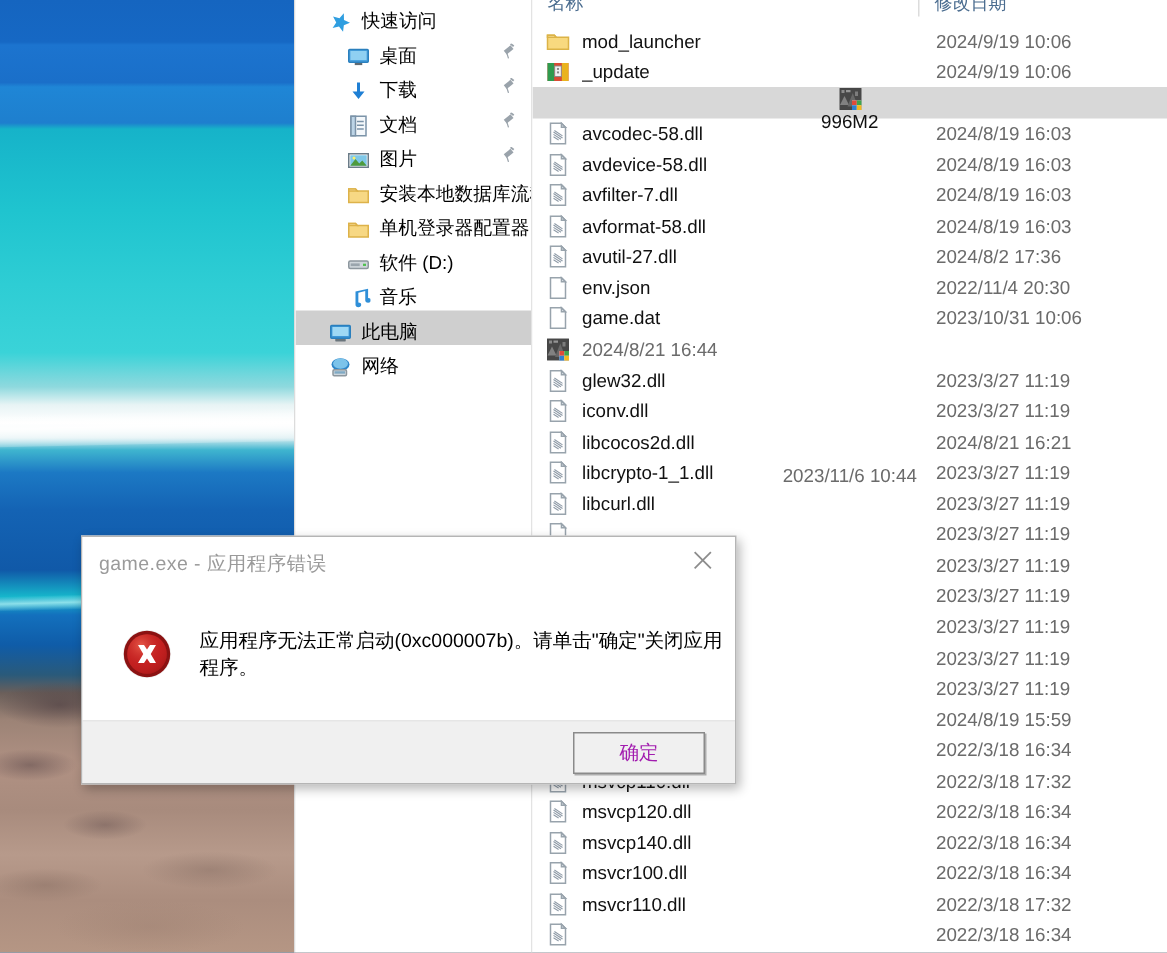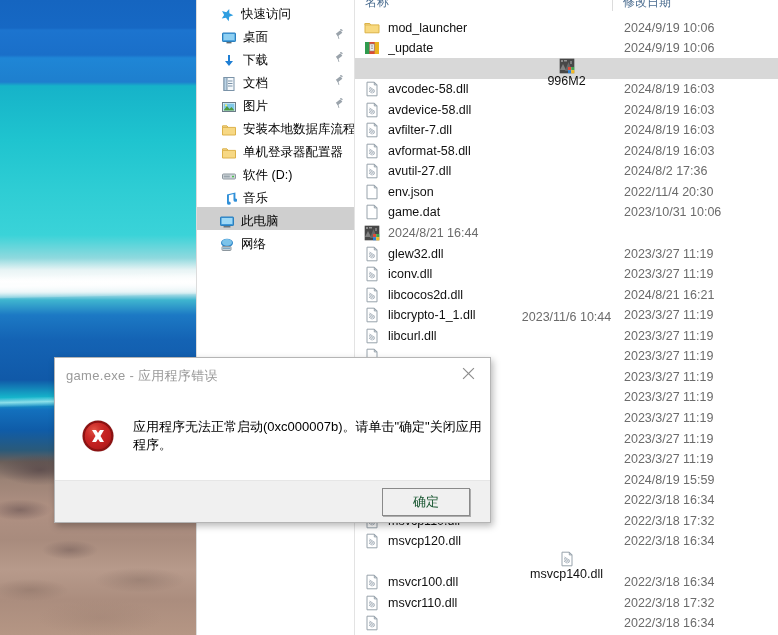--- a/index.html
+++ b/index.html
@@ -89,21 +89,21 @@
     white-space: nowrap; position: relative;
     color: #000; font-size: 12.5px;
   }
   .nav-item.selected { background: #cfcfcf; }
   .nav-item .nic { width: 16px; height: 16px; margin-right: 6px; flex: 0 0 16px; position: relative; }
   .nav-item .nlabel { overflow: hidden; }
   .pin {
     position: absolute; right: 10px; top: 6px;
     width: 10px; height: 11px;
   }
-  .indent1 { padding-left: 24px; }
+  .indent1 { padding-left: 34px; }
 
   
   #listpane {
     flex: 1; height: 100%; background: #ffffff;
     position: relative; overflow: hidden;
   }
   #col-header {
     position: absolute; left: 0; top: -9px; height: 22px; width: 100%;
     font-size: 12px; color: #4a6c8f;
   }
@@ -152,21 +152,21 @@
     height: 42px; background: #f0f0f0;
     border-top: 1px solid #e6e6e6;
     position: relative;
   }
   #dlg-ok {
     position: absolute; right: 20px; top: 7px;
     width: 88px; height: 28px;
     background: #f0f0f0;
     border: 1px solid #8a8a8a;
     box-shadow: 1px 1px 0 rgba(0,0,0,0.28);
-    font-size: 13px; color: #14532d;
+    font-size: 13px; color: #a21caf;
     display: flex; align-items: center; justify-content: center;
     cursor: default;
   }
 </style>
 </head>
 <body>
 
 <div id="desktop">
   <div id="surf"></div>
   <div id="surf2"></div>
@@ -598,21 +598,21 @@
               <g stroke="#8d99a6" stroke-width="0.7">
                 <line x1="5" y1="7" x2="11" y2="11"></line>
                 <line x1="5.6" y1="6" x2="11" y2="9.6"></line>
                 <line x1="5" y1="8.6" x2="10" y2="11.8"></line>
                 <line x1="5" y1="10.2" x2="8.4" y2="12.3"></line>
               </g>
             </svg></span>
           <span class="fname">msvcp120.dll</span>
           <span class="fdate">2022/3/18 16:34</span>
         </div>
-        <div class="row" style="top: 551.3px; flex-direction: column;">
+        <div class="row" style="top: 551.3px;">
           <span class="ficon"><svg viewBox="0 0 16 16" width="16" height="16">
               <path d="M3 1.2 H10.3 L13 3.9 V14.8 H3 Z" fill="#ffffff" stroke="#98a3ac"></path>
               <path d="M10.3 1.2 L13 3.9 H10.3 Z" fill="#e6ebef" stroke="#98a3ac"></path>
               <g stroke="#8d99a6" stroke-width="0.7">
                 <line x1="5" y1="7" x2="11" y2="11"></line>
                 <line x1="5.6" y1="6" x2="11" y2="9.6"></line>
                 <line x1="5" y1="8.6" x2="10" y2="11.8"></line>
                 <line x1="5" y1="10.2" x2="8.4" y2="12.3"></line>
               </g>
             </svg></span>

